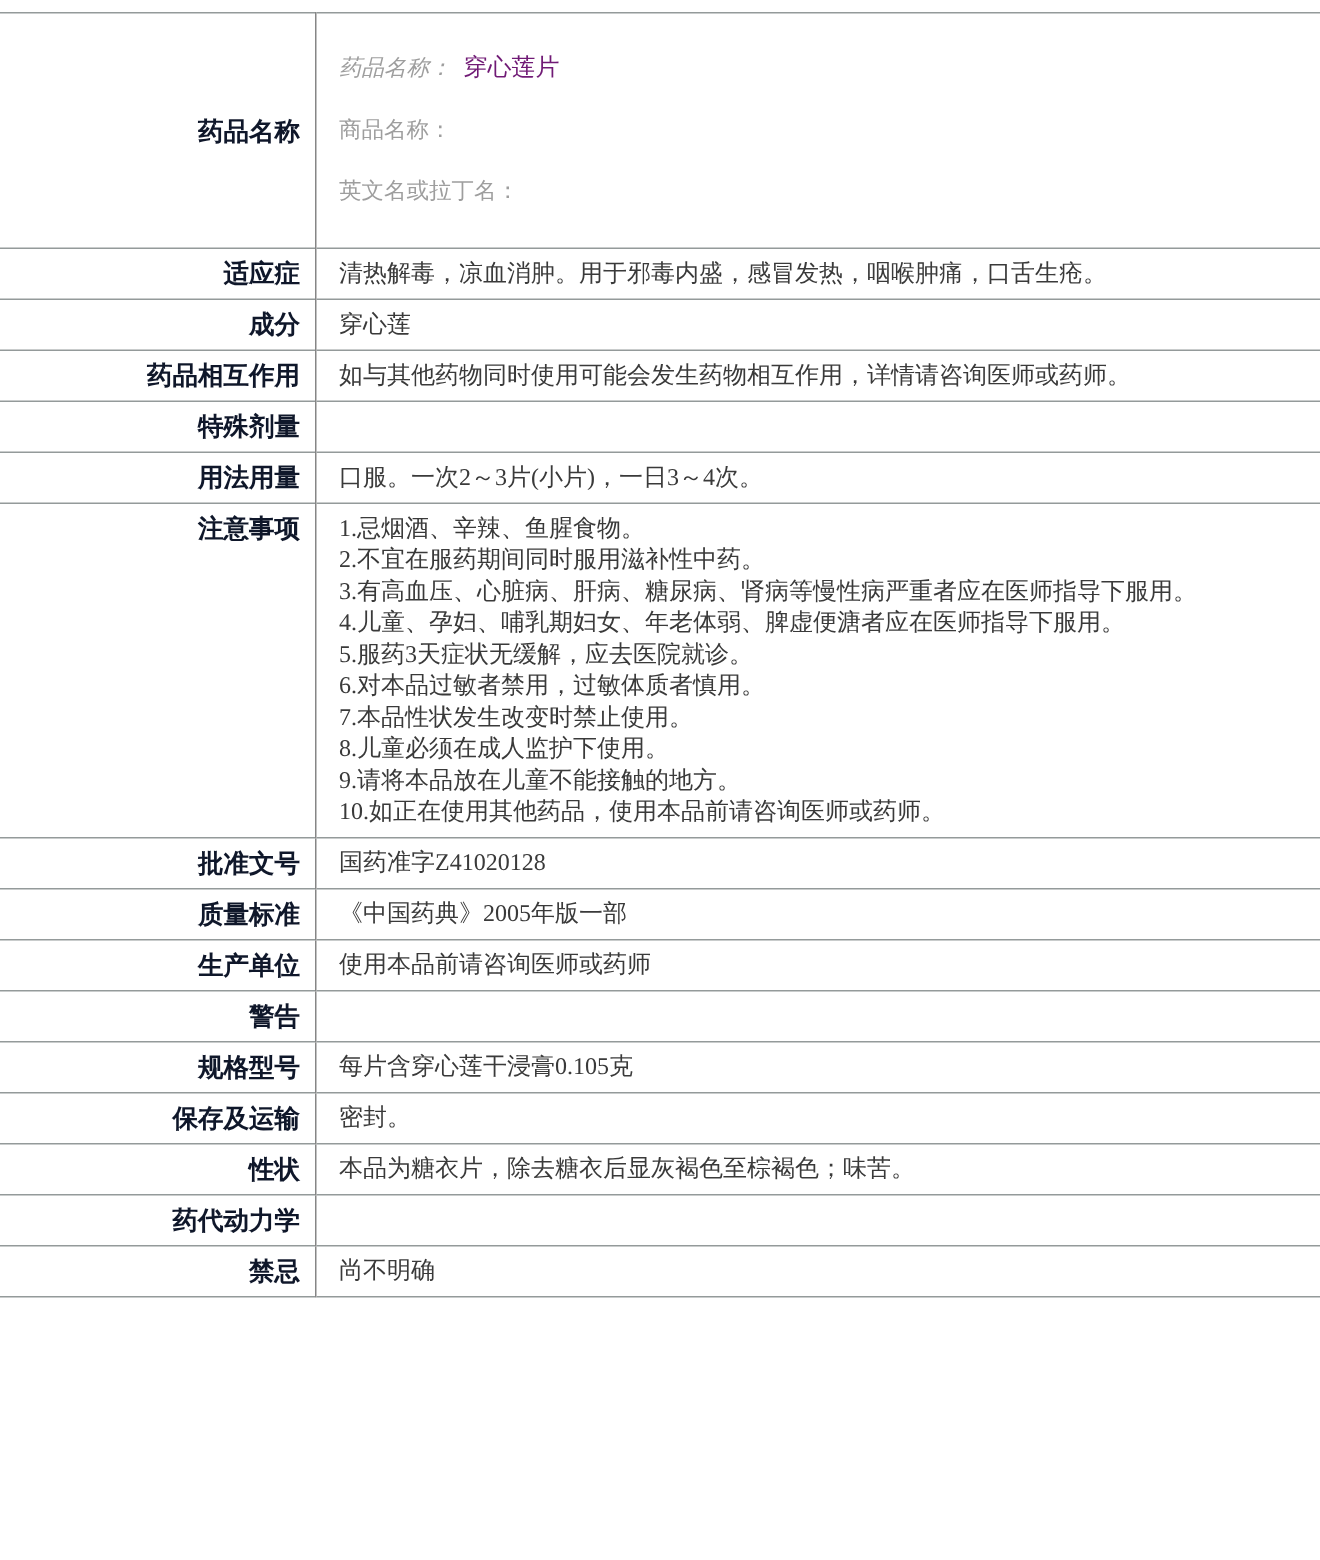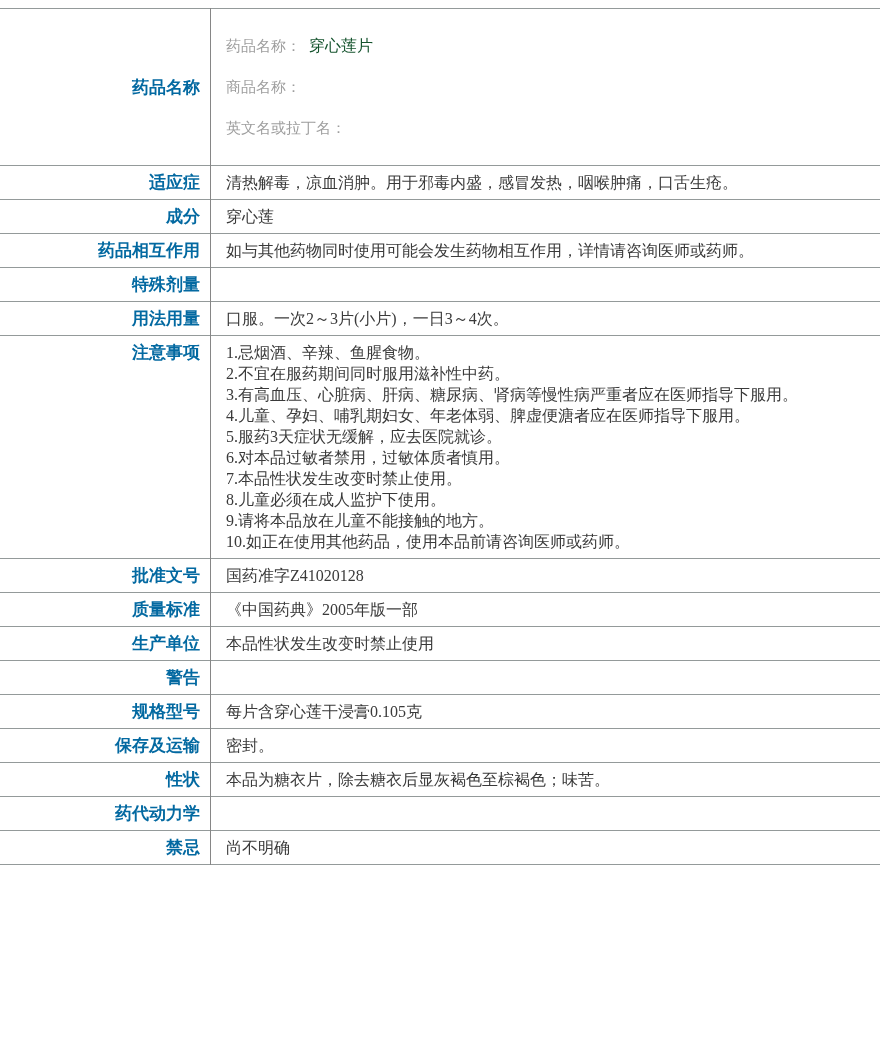--- a/index.html
+++ b/index.html
@@ -26,21 +26,21 @@
     border-bottom: 1px solid #949a9a;
   }
   table.drug-table th.label {
     width: 200px;
     border-right: 1px solid #868686;
     text-align: right;
     vertical-align: top;
     padding: 6px 10px 6px 0;
     font-size: 17px;
     font-weight: bold;
-    color: #0369a1;
+    color: #0f172a;
     line-height: 21px;
     white-space: nowrap;
   }
   table.drug-table th.label.vmid {
     vertical-align: middle;
     padding-top: 0;
     padding-bottom: 0;
   }
   table.drug-table td.value {
     vertical-align: top;
@@ -56,23 +56,24 @@
   }
   .name-line {
     line-height: 20px;
   }
   .sub-label {
     color: #9e9e9e;
     font-size: 15px;
   }
   .name-line .sub-label {
     margin-right: 8px;
+    font-style: italic;
   }
   .drug-name-value {
-    color: #14532d;
+    color: #701a75;
     font-size: 16px;
     text-align: center;
   }
 </style>
 </head>
 <body>
 
 <div class="drug-table-wrap">
   <table class="drug-table">
     <tbody>
@@ -120,21 +121,21 @@
       <tr>
         <th class="label">批准文号</th>
         <td class="value">国药准字Z41020128</td>
       </tr>
       <tr>
         <th class="label">质量标准</th>
         <td class="value">《中国药典》2005年版一部</td>
       </tr>
       <tr>
         <th class="label">生产单位</th>
-        <td class="value">本品性状发生改变时禁止使用</td>
+        <td class="value">使用本品前请咨询医师或药师</td>
       </tr>
       <tr>
         <th class="label">警告</th>
         <td class="value"></td>
       </tr>
       <tr>
         <th class="label">规格型号</th>
         <td class="value">每片含穿心莲干浸膏0.105克</td>
       </tr>
       <tr>

